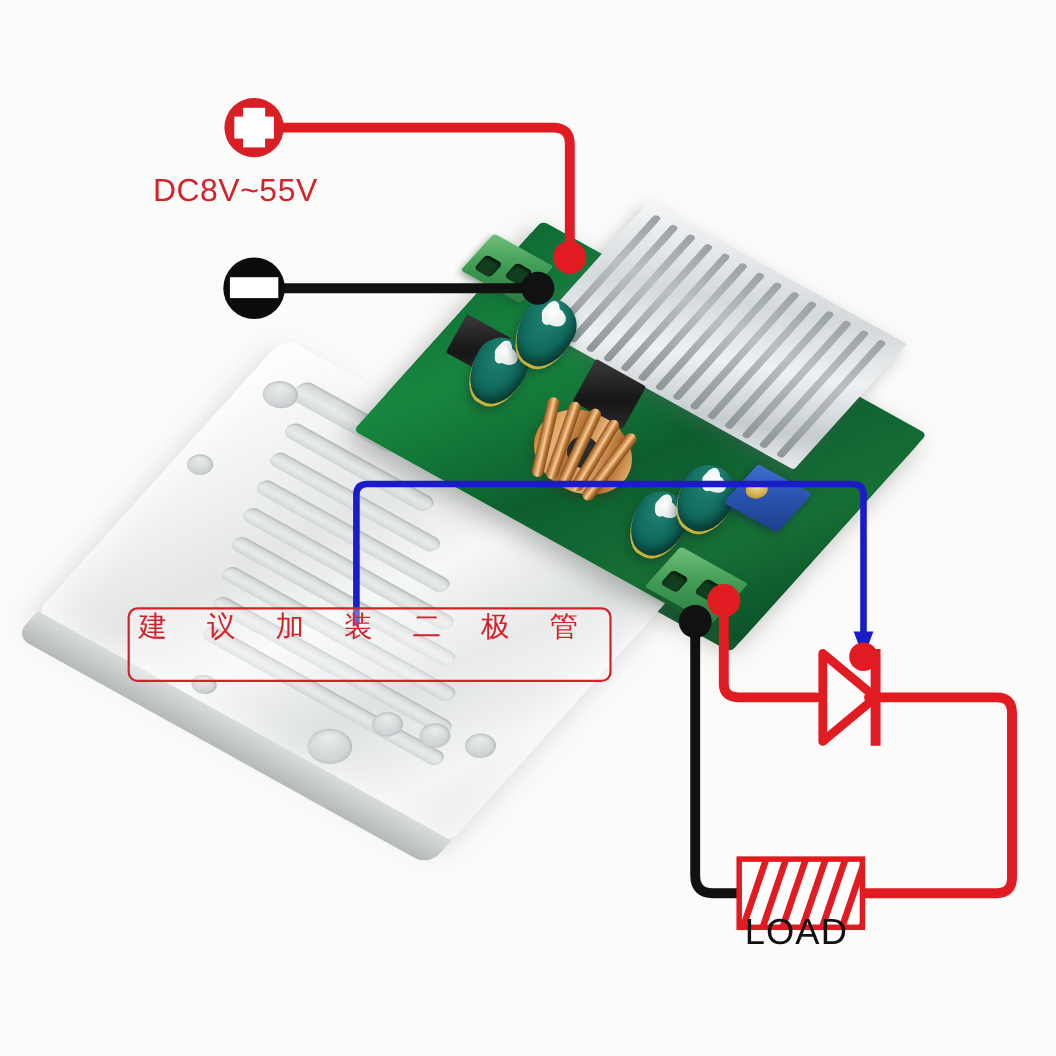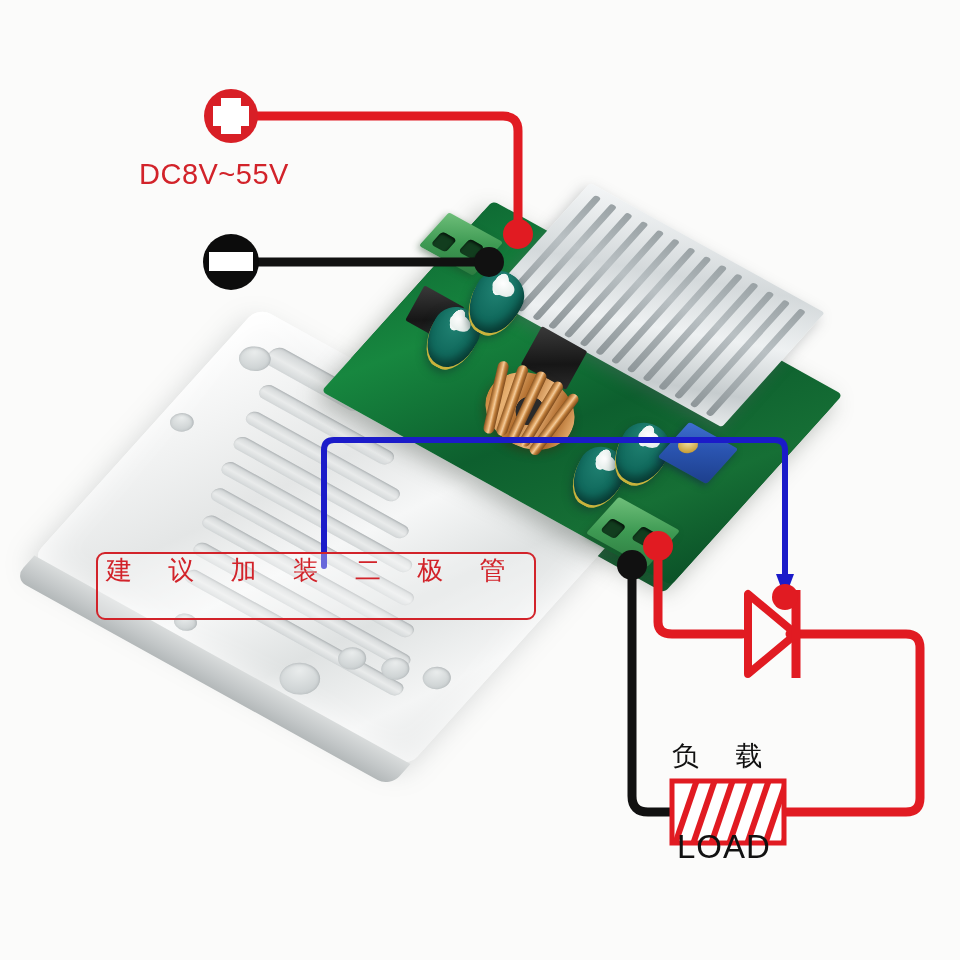--- a/index.html
+++ b/index.html
@@ -131,21 +131,21 @@
   .term-hole{
     position:absolute;width:17px;height:17px;border-radius:4px;
     background:#123d1e;box-shadow:inset 0 2px 3px rgba(0,0,0,.7);
   }
 
   
   svg.ovl{position:absolute;left:0;top:0;width:960px;height:960px;overflow:visible;}
 
   .tbox{
     position:absolute;
-    left:96px; top:552px;
+    left:116px; top:552px;
     width:440px; height:68px;
     border:2px solid #d2232a;
     border-radius:9px;
     background:rgba(255,255,255,.34);
     box-sizing:border-box;
     padding:1px 8px 0 8px;
   }
   .tbox .cn{
     color:#d2232a;font-size:26px;line-height:31px;
     letter-spacing:14px;white-space:nowrap;
@@ -302,16 +302,15 @@
       <rect x="209" y="252" width="44" height="19" fill="#ffffff"></rect>
     </g>
   </svg>
 
   <div class="vlabel">DC8V~55V</div>
 
   <div class="tbox">
     <div class="cn">建 议 加 装 二 极 管</div>
   </div>
 
-  <div class="loadcn">负 载</div>
   <div class="loaden">LOAD</div>
 
 </div>
 
 </body></html>

